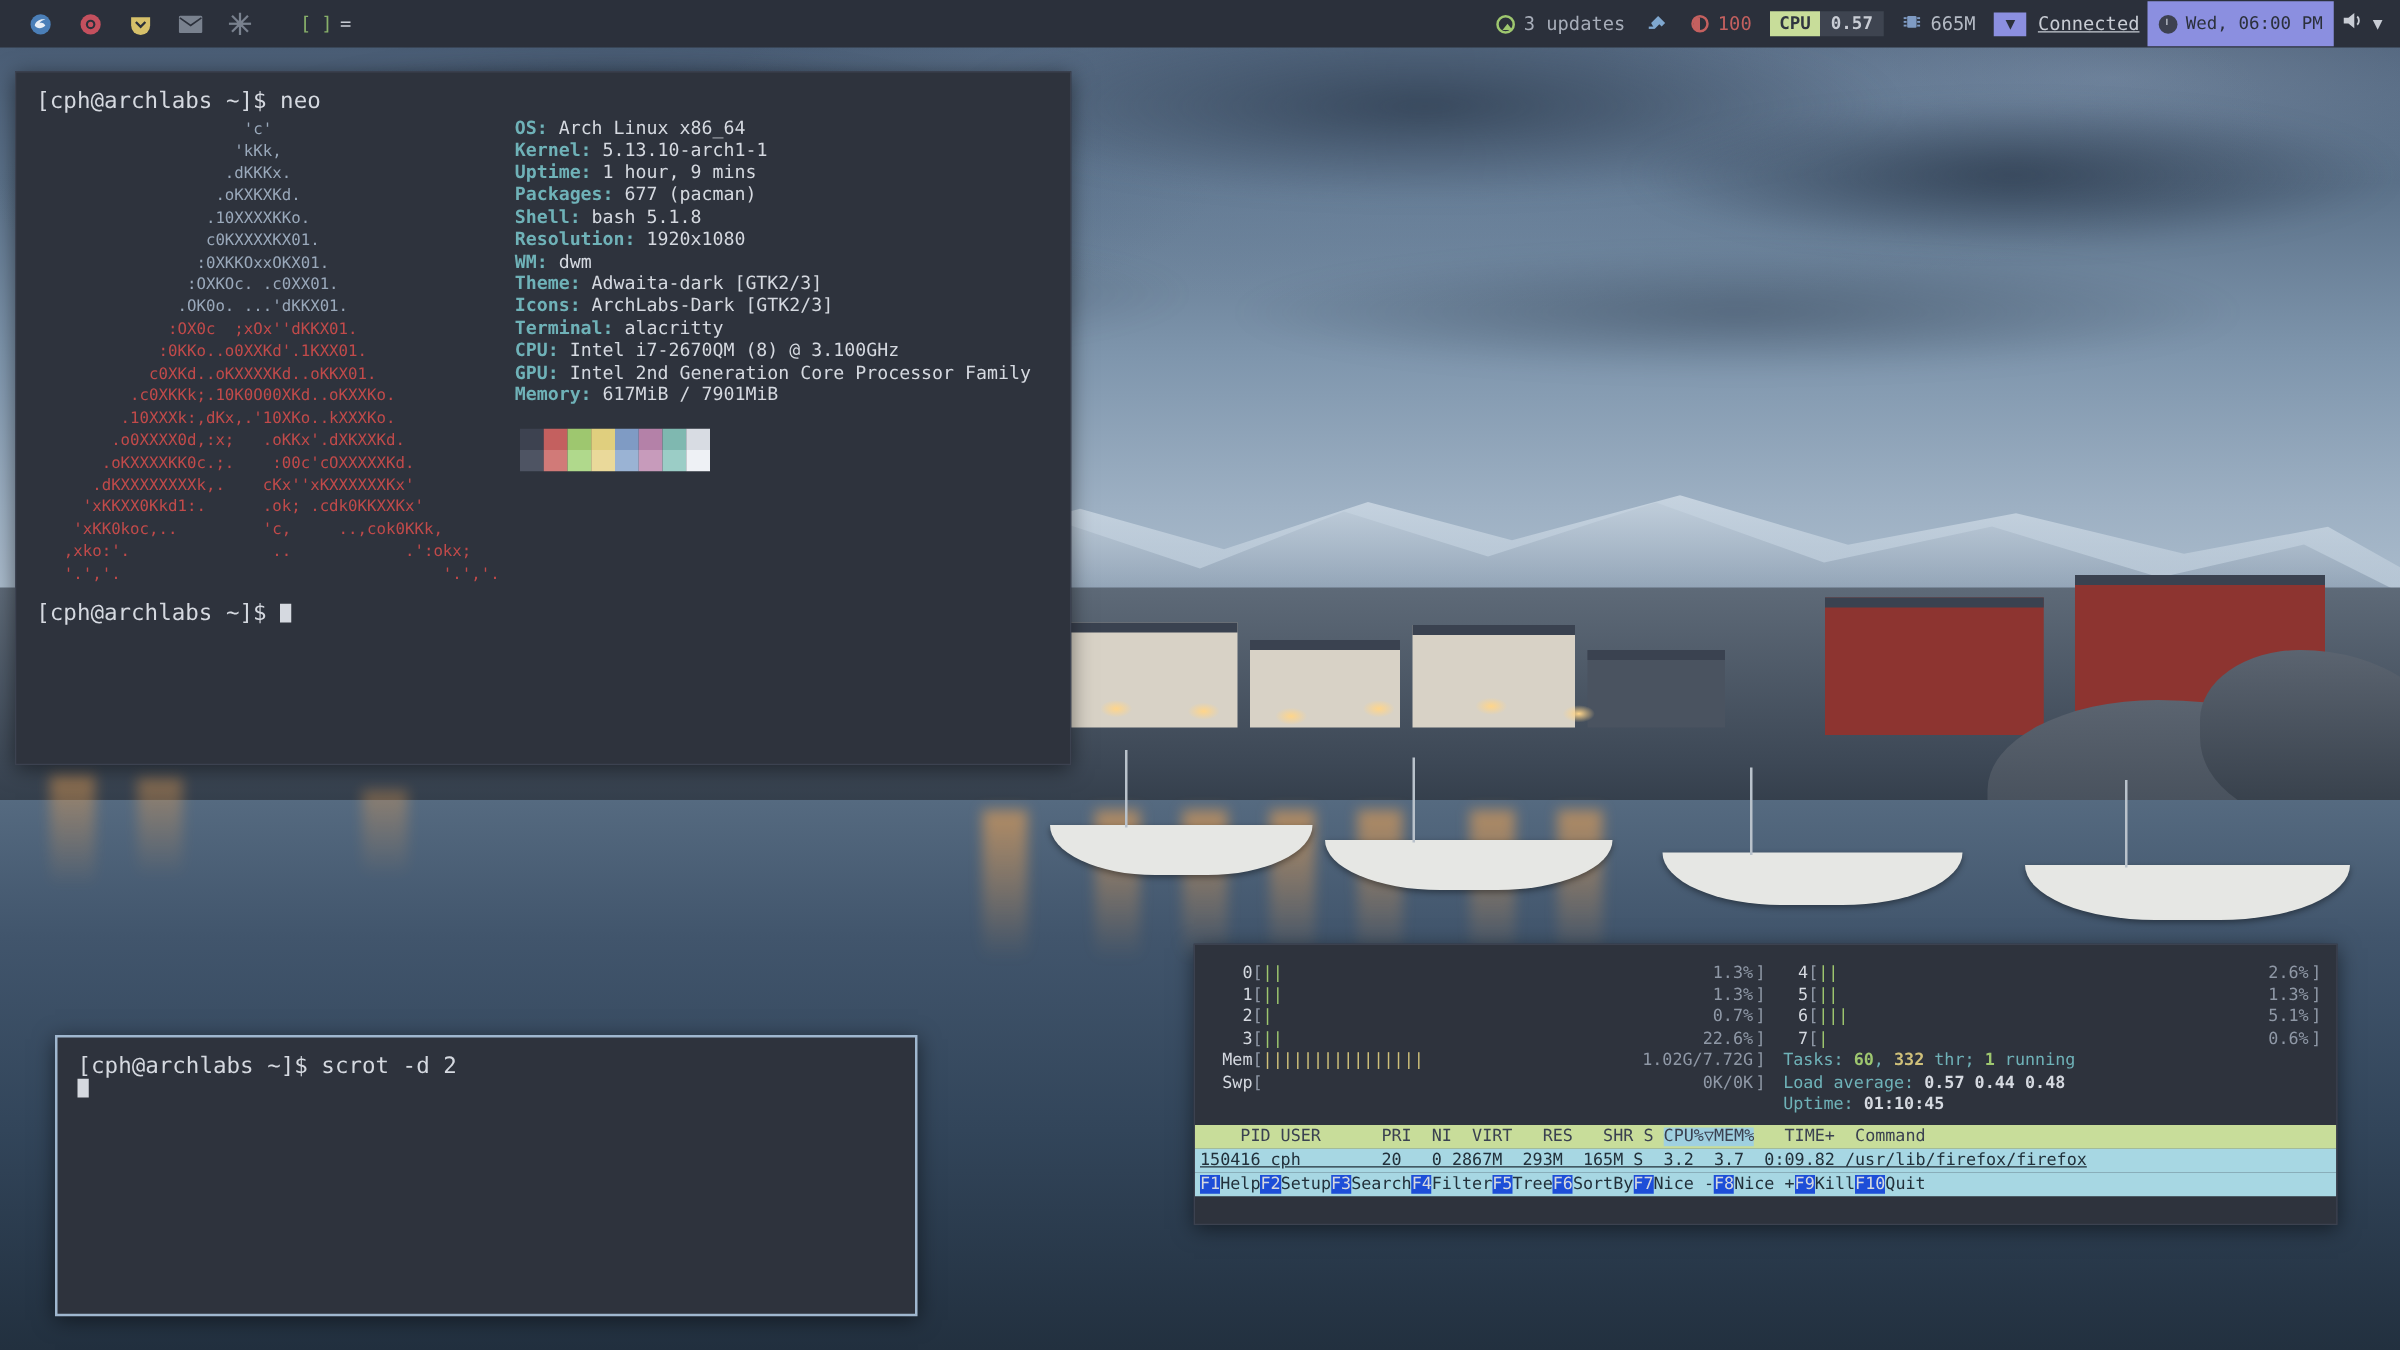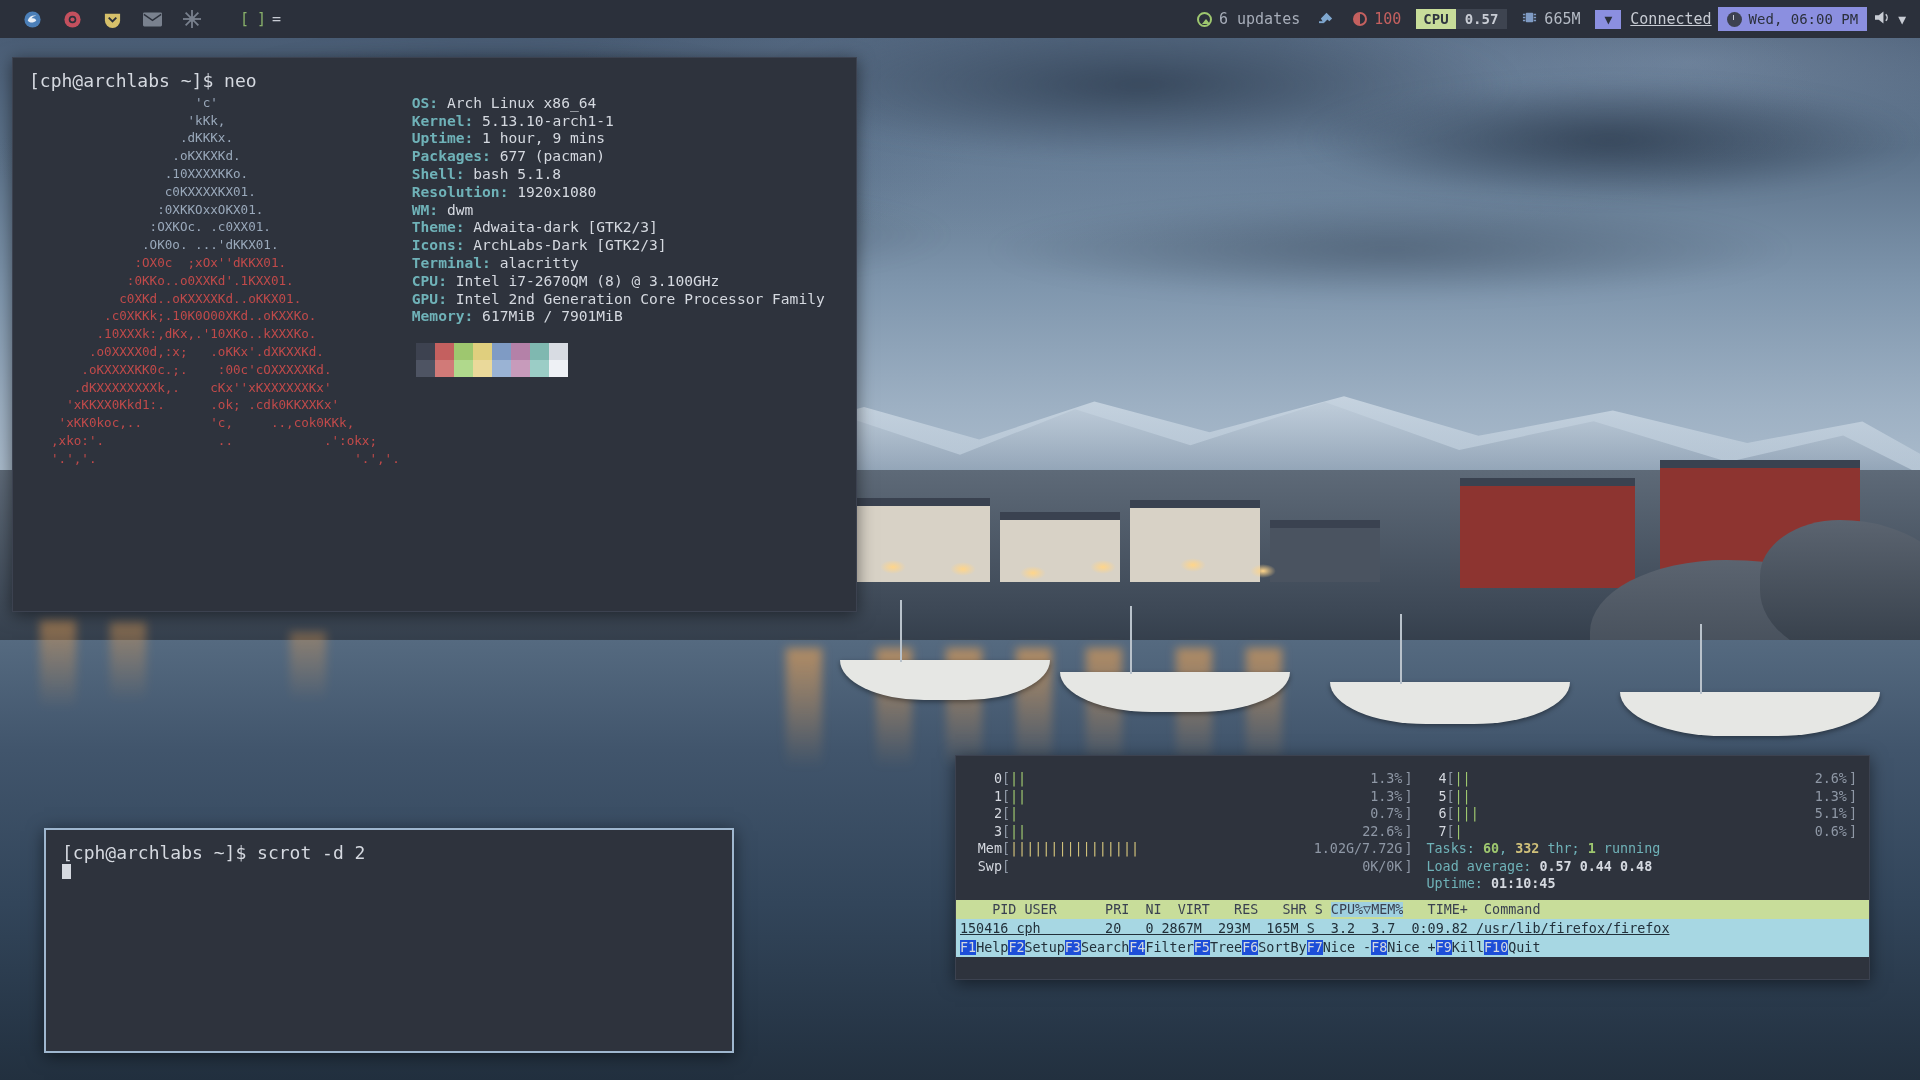--- a/index.html
+++ b/index.html
@@ -120,21 +120,21 @@
   }
   .cpu-val { background:#3e4450; color:#c8ccd4; padding:2px 9px; font-size:14px;font-weight:bold; }
   .mem-ico { color:#7f9bc4; font-size:14px; letter-spacing:-2px; }
   .mem-val { color:#b4bac4; }
   .net-ico {
     background:#8b8fe0; padding:2px 9px; color:#2b303b; font-size:13px;
   }
   .net-txt { color:#c8ccd4; padding-left:9px;text-decoration:underline; }
   .clock-wrap {
     display:flex; align-items:center; background:#8b8fe0; color:#2b303b;
-    height:24px; padding:0 9px; gap:7px; font-size:14px;
+    height:36px; padding:0 9px; gap:7px; font-size:14px;
   }
   .clock-dot {
     width:15px; height:15px; border-radius:50%; background:#3d4150;
     position:relative;
   }
   .clock-dot::after {
     content:""; position:absolute; left:6px; top:3px; width:1.5px; height:5px;
     background:#c8ccd4;
   }
   .spk { color:#c8ccd4; font-size:17px; padding:0 6px; }
@@ -316,21 +316,21 @@
       <span class="tag tag-sel">[</span>
       <span class="tag tag-sel">]</span>
       <span class="bar-layout">=</span>
     </div>
 
     <div class="bar-title"></div>
 
     <div class="bar-right">
       <div class="blk">
         <span class="blk-ico-up"></span>
-        <span class="blk-upd">6 updates</span>
+        <span class="blk-upd">3 updates</span>
       </div>
       <div class="blk">
         <span class="blk-vol-ico">
           <svg width="17" height="15" viewBox="0 0 18 16">
               <path d="M3 9l6-6 6 6-3 3-2-2-4 4z" fill="#7fa7cf"></path>
               <rect x="1" y="12" width="5" height="2" fill="#7fa7cf"></rect>
             </svg>
         </span>
       </div>
       <div class="blk">
@@ -434,20 +434,21 @@
                   <div class="pal2" style="background: rgb(154, 179, 212);"></div>
                   <div class="pal2" style="background: rgb(199, 155, 187);"></div>
                   <div class="pal2" style="background: rgb(155, 205, 198);"></div>
                   <div class="pal2" style="background: rgb(238, 241, 245);"></div>
                 </div>
               </div>
             </div>
           </div>
       </div>
       <div style="height:14px;"></div>
+      <div class="ln prompt"><span>[cph@archlabs ~]$ </span><span class="cursor"></span></div>
     </div>
   </div>
 
   <div class="term" id="term-scrot">
     <div class="term-inner">
       <div class="ln prompt">[cph@archlabs ~]$ scrot -d 2</div>
       <div class="ln"><span class="cursor"></span></div>
     </div>
   </div>
 

